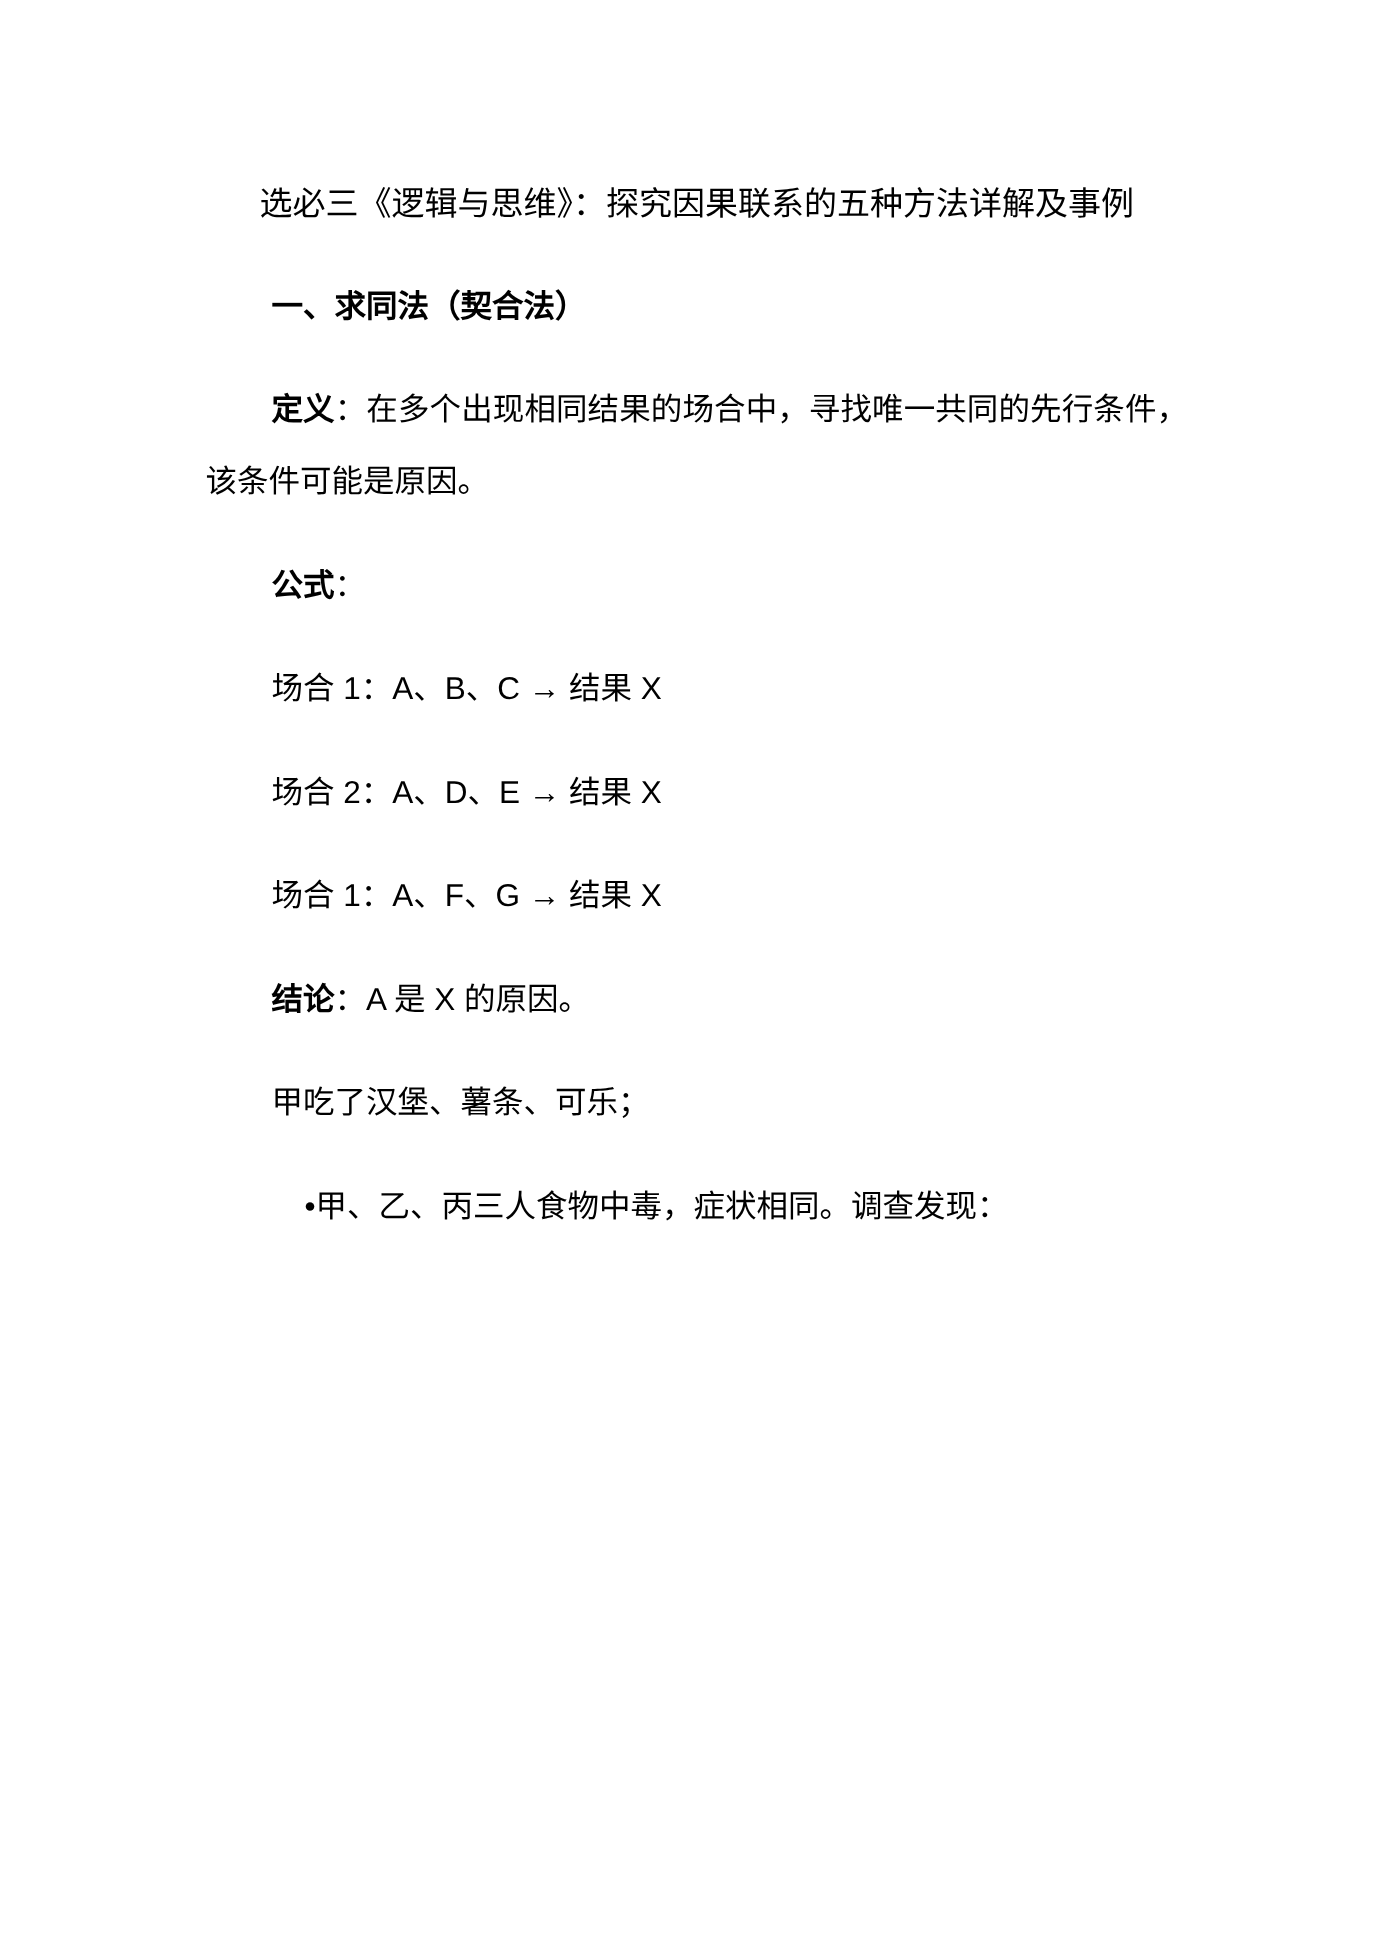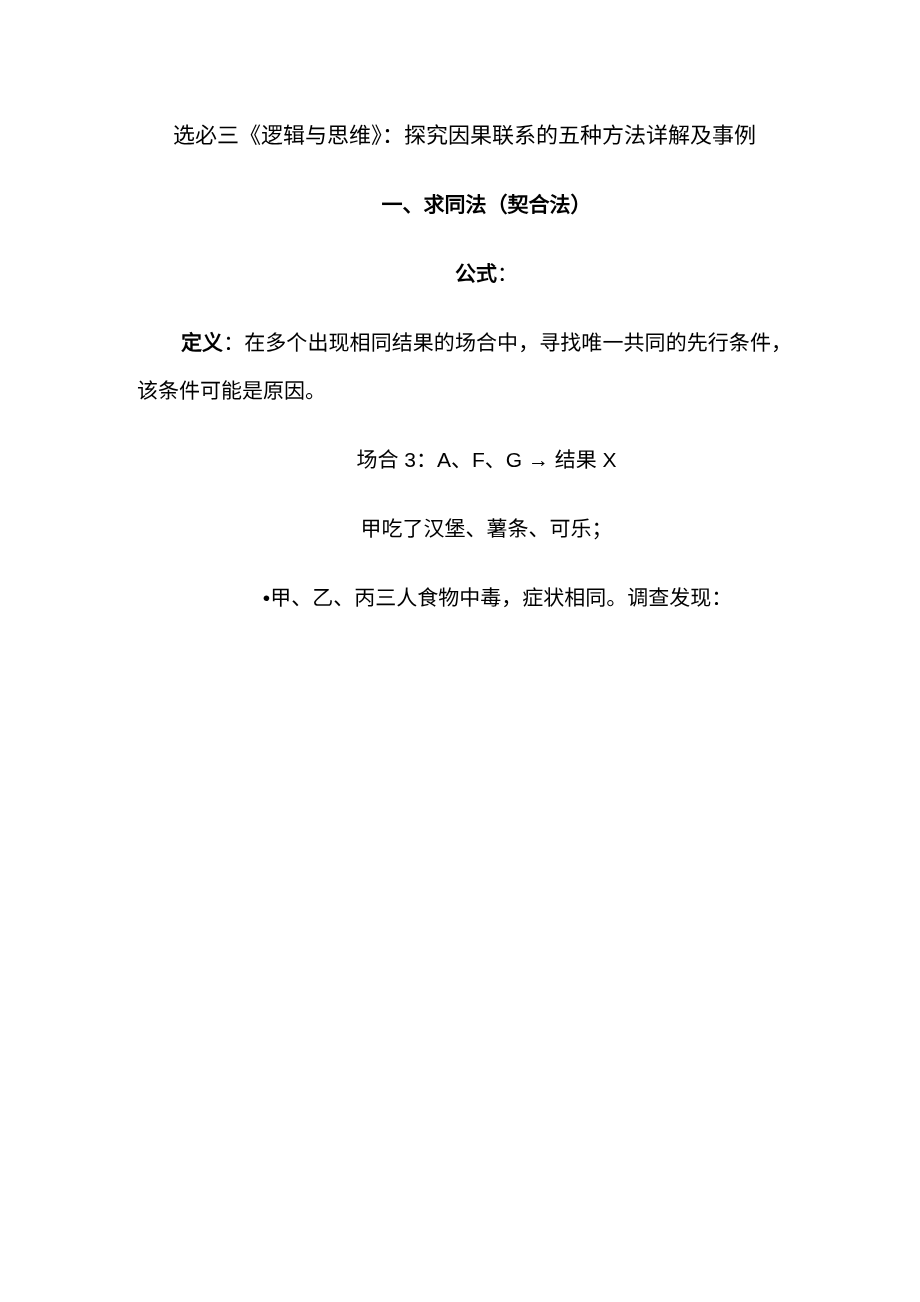--- a/index.html
+++ b/index.html
@@ -15,21 +15,20 @@
     width: 920px;
     height: 937px;
     background: #ffffff;
     padding: 112px 128px 0 137px;
   }
   .par {
     font-size: 21px;
     line-height: 48px;
     margin-bottom: 21px;
     font-weight: 400;
-    text-align: center;
   }
   .doc-title {
     font-family: "Liberation Serif", "DejaVu Serif", serif;
     font-size: 22px;
     line-height: 48px;
     margin-bottom: 21px;
     text-align: center;
     font-weight: 400;
   }
   .indent { text-indent: 44px; }
@@ -41,28 +40,31 @@
 </head>
 <body>
 
 <div class="page">
 
   <p class="doc-title">选必三《逻辑与思维》：探究因果联系的五种方法详解及事例</p>
 
 
   <p class="par indent bold">一、求同法（契合法）</p>
 
+  <p class="par indent justify"><b>定义</b><span>：在多个出现相同结果的场合中，寻找唯一共同的先行条件，该条件可能是原因。</span></p>
+
   <p class="par indent"><b>公式</b><span>：</span></p>
 
-  <p class="par indent justify"><b>定义</b><span>：在多个出现相同结果的场合中，寻找唯一共同的先行条件，该条件可能是原因。</span></p>
+  <p class="par indent">场合 1：A、B、C → 结果 X</p>
 
+  <p class="par indent">场合 2：A、D、E → 结果 X</p>
 
+  <p class="par indent">场合 1：A、F、G → 结果 X</p>
 
-  <p class="par indent">场合 3：A、F、G → 结果 X</p>
-
+  <p class="par indent"><b>结论</b><span>：A 是 X 的原因。</span></p>
 
 
   <p class="par indent">甲吃了汉堡、薯条、可乐；</p>
 
   <p class="par bullet-indent"><span>•</span><span>甲、乙、丙三人食物中毒，症状相同。调查发现：</span></p>
 
 
 </div>
 
 </body></html>

